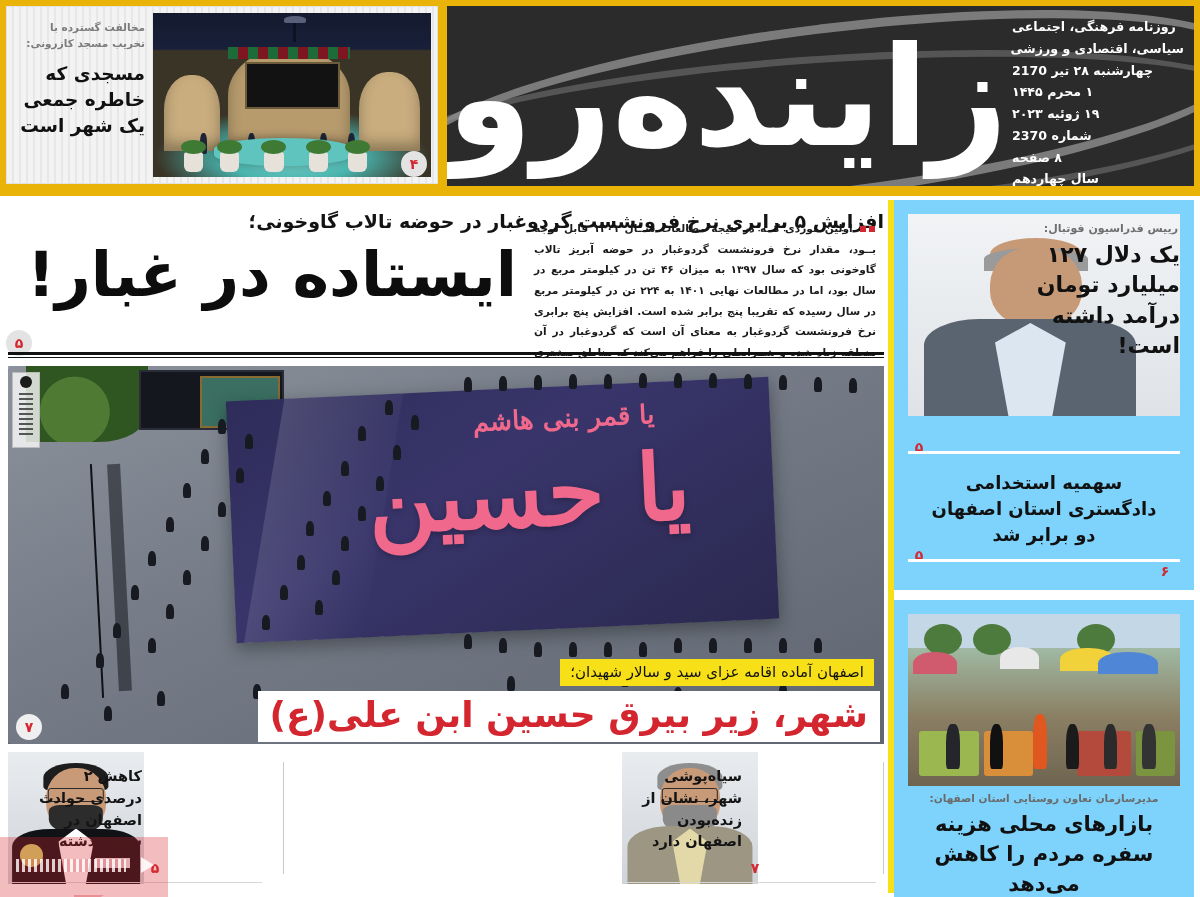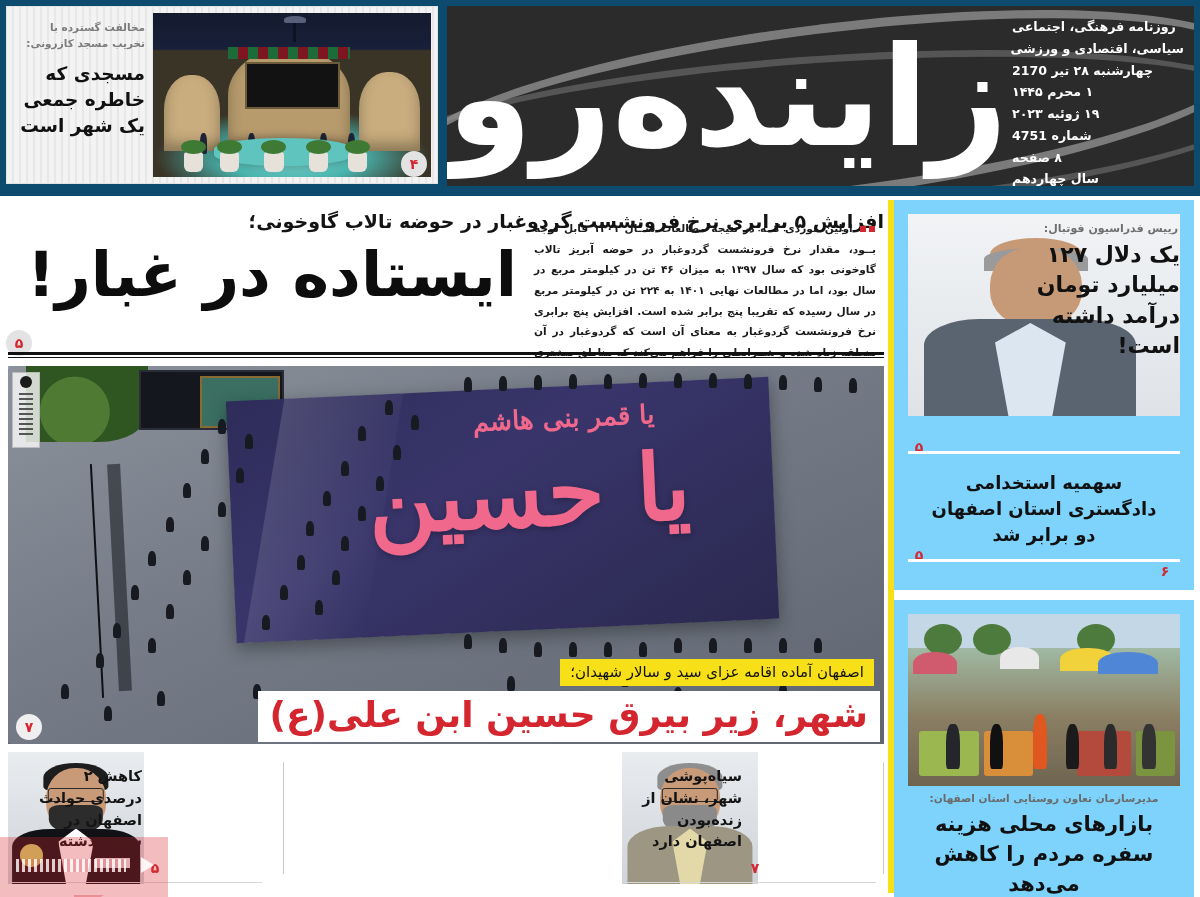--- a/index.html
+++ b/index.html
@@ -7,21 +7,21 @@
   body{
     width:1200px;height:897px;
     background:#ffffff;
     font-family:"DejaVu Sans","Liberation Sans",sans-serif;
     overflow:hidden;
     position:relative;
   }
   .page{position:relative;width:1200px;height:897px;background:#fff;overflow:hidden;}
 
   
-  .topband{position:absolute;left:0;top:0;width:1200px;height:196px;background:#0c4a6e;}
+  .topband{position:absolute;left:0;top:0;width:1200px;height:196px;background:#eab308;}
 
   .teaser-block{
     position:absolute;left:6px;top:6px;width:432px;height:178px;
     background:
       repeating-linear-gradient(90deg,#f3f3f3 0px,#f3f3f3 5px,#e7e7e7 5px,#e7e7e7 7px);
     border:1px solid #e2e2e2;
     box-sizing:border-box;
   }
   .teaser-photo{
     position:absolute;right:6px;top:6px;width:278px;height:164px;
@@ -369,21 +369,21 @@
     <div class="masthead">
       <div class="swoosh"></div>
       <div class="swoosh2"></div>
       <div class="logo">زاینده‌رود</div>
       <div class="metabox">
         <div>روزنامه فرهنگی، اجتماعی</div>
         <div>سیاسی، اقتصادی و ورزشی</div>
         <div>چهارشنبه ۲۸ تیر 2170</div>
         <div>۱ محرم ۱۴۴۵</div>
         <div>۱۹  ژوئیه  ۲۰۲۳</div>
-        <div>شماره 4751</div>
+        <div>شماره 2370</div>
         <div>۸ صفحه</div>
         <div>سال چهاردهم</div>
 
       </div>
     </div>
   </div>
 
   <div class="lead">
     <div class="lead-kicker">افزایش ۵ برابری نرخ فرونشست گردوغبار در حوضه تالاب گاوخونی؛</div>
     <div class="lead-head">ایستاده در غبار!</div>

